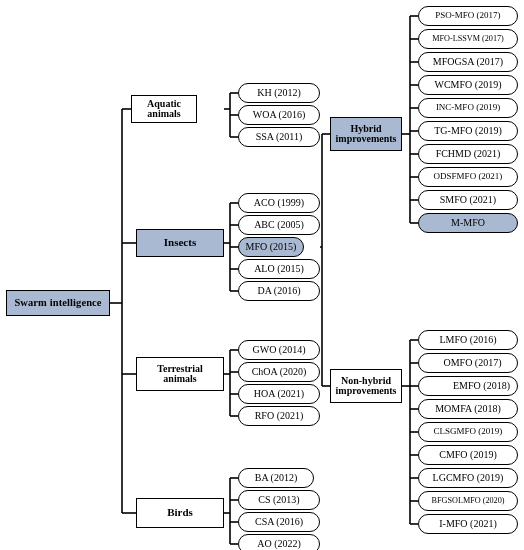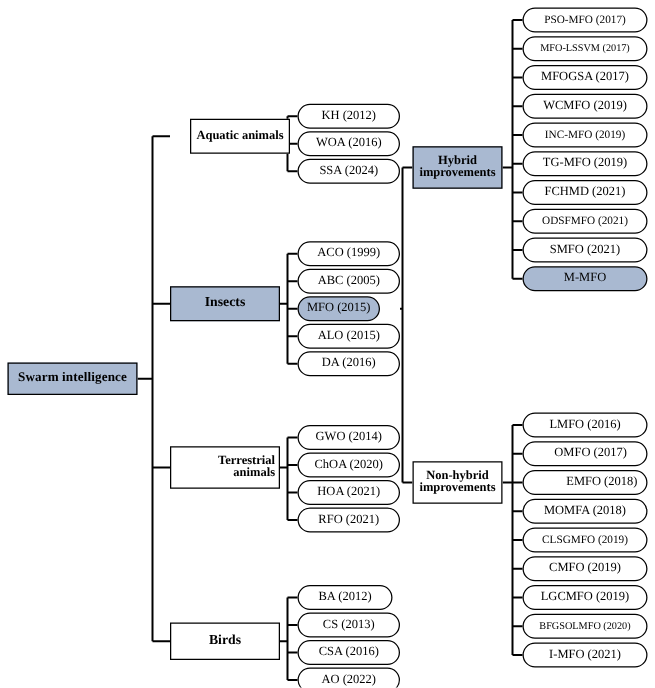--- a/index.html
+++ b/index.html
@@ -98,51 +98,51 @@
       <line x1="410" y1="432" x2="418" y2="432" stroke="#000" stroke-width="1.6"></line>
       <line x1="410" y1="455" x2="418" y2="455" stroke="#000" stroke-width="1.6"></line>
       <line x1="410" y1="478" x2="418" y2="478" stroke="#000" stroke-width="1.6"></line>
       <line x1="410" y1="501" x2="418" y2="501" stroke="#000" stroke-width="1.6"></line>
       <line x1="410" y1="524" x2="418" y2="524" stroke="#000" stroke-width="1.6"></line>
     </svg>
   <div id="nodes">
       <div class="node rect l1 shaded" style="left: 6px; top: 290px; width: 104px; height: 26px;">
         <span>Swarm intelligence</span>
       </div>
-      <div class="node rect l3" style="left: 152px; top: 95px; width: 80px; height: 28px; align-items: center;">
+      <div class="node rect l3" style="left: 131px; top: 95px; width: 66px; height: 28px; align-items: center;">
         <span style="padding: 0px 3px;">Aquatic animals</span>
       </div>
       <div class="node pill" style="left: 238px; top: 83px; width: 82px; height: 20px;">
         <span>KH (2012)</span>
       </div>
       <div class="node pill" style="left: 238px; top: 105px; width: 82px; height: 20px;">
         <span>WOA (2016)</span>
       </div>
       <div class="node pill" style="left: 238px; top: 127px; width: 82px; height: 20px;">
-        <span>SSA (2024)</span>
+        <span>SSA (2011)</span>
       </div>
       <div class="node rect l2 shaded" style="left: 136px; top: 229px; width: 88px; height: 28px;">
         <span>Insects</span>
       </div>
       <div class="node pill" style="left: 238px; top: 193px; width: 82px; height: 20px;">
         <span>ACO (1999)</span>
       </div>
       <div class="node pill" style="left: 238px; top: 215px; width: 82px; height: 20px;">
         <span>ABC (2005)</span>
       </div>
       <div class="node pill shaded" style="left: 238px; top: 237px; width: 66px; height: 20px;">
         <span>MFO (2015)</span>
       </div>
       <div class="node pill" style="left: 238px; top: 259px; width: 82px; height: 20px;">
         <span>ALO (2015)</span>
       </div>
       <div class="node pill" style="left: 238px; top: 281px; width: 82px; height: 20px;">
         <span>DA (2016)</span>
       </div>
-      <div class="node rect l3" style="left: 136px; top: 357px; width: 88px; height: 34px; text-align: right;">
+      <div class="node rect l3" style="left: 136px; top: 357px; width: 88px; height: 34px;">
         <span style="padding: 0px 3px;">Terrestrial animals</span>
       </div>
       <div class="node pill" style="left: 238px; top: 340px; width: 82px; height: 20px;">
         <span>GWO (2014)</span>
       </div>
       <div class="node pill" style="left: 238px; top: 362px; width: 82px; height: 20px;">
         <span>ChOA (2020)</span>
       </div>
       <div class="node pill" style="left: 238px; top: 384px; width: 82px; height: 20px;">
         <span>HOA (2021)</span>

